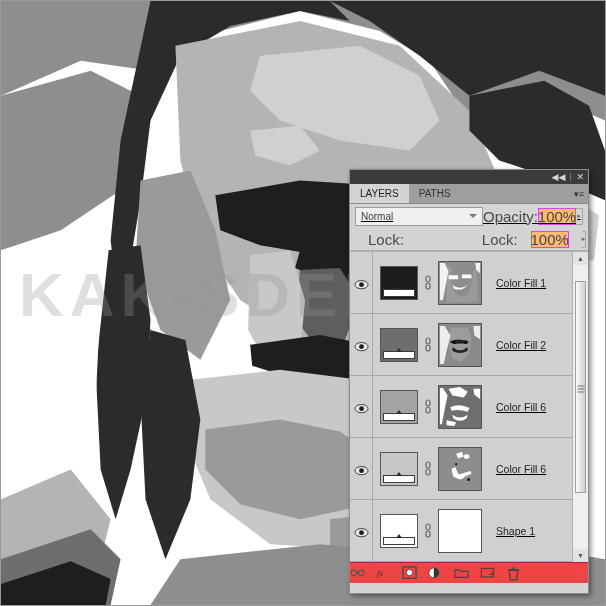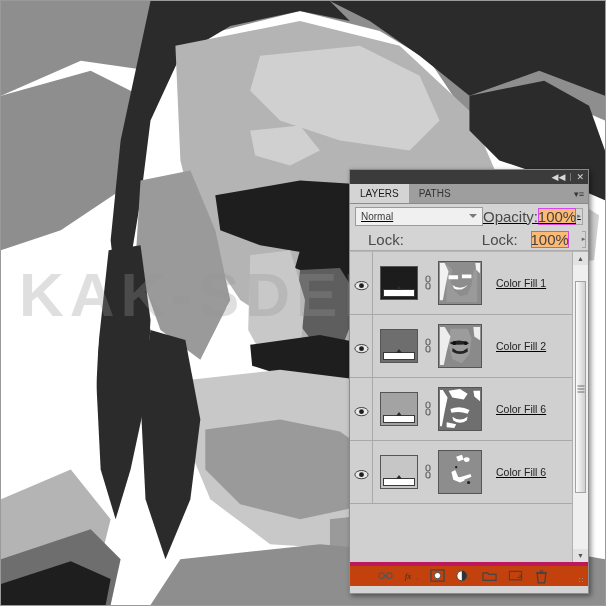--- a/index.html
+++ b/index.html
@@ -88,22 +88,22 @@
             justify-content:center;font-size:7px;color:#555;cursor:pointer;
             background:#e2e2e2;}
   .sb-track{flex:1;width:100%;position:relative;background:#efefef;cursor:pointer;}
   .sb-thumb{position:absolute;left:2px;right:2px;top:16px;height:210px;
             background:linear-gradient(90deg,#fbfbfb,#d0d0d0);
             border:1px solid #a2a2a2;cursor:grab;}
   .sb-grip{position:absolute;left:50%;top:50%;transform:translate(-50%,-50%);
            width:7px;height:7px;}
   .sb-grip i{display:block;height:1px;background:#6e6e6e;margin:2px 0;}
 
-  .footer{height:20px;background:#c2410c;border-top:4px solid #be185d;
-          display:flex;align-items:center;justify-content:center;gap:11px;
+  .footer{height:20px;background:#ef4444;border-top:1px solid #be185d;
+          display:flex;align-items:center;gap:11px;
           padding-right:12px;position:relative;}
   .ficon{width:15px;height:14px;display:flex;align-items:center;
          justify-content:center;cursor:pointer;}
   .grip{position:absolute;right:3px;bottom:2px;width:7px;height:7px;
         background:
           radial-gradient(circle,#8a8a8a 40%,transparent 41%) 0 0/3px 3px repeat;}
 </style>
 </head>
 <body>
 
@@ -347,20 +347,47 @@
                   <path d="M13 22 L17 20 L20 27 L27 31 L22 33 L15 30 Z" fill="#fff"></path>
                   <path d="M20 28 L33 24 L34 27 L22 32 Z" fill="#fff"></path>
                   <circle cx="31" cy="33" r="1.6" fill="#1a1a1a"></circle>
                   <circle cx="18" cy="17" r="1.2" fill="#1a1a1a"></circle>
                 </svg>
             </div>
           </div>
           <div class="layer-name">Color Fill 6</div>
         </div>
 
+        <div class="layer-row">
+          <div class="eye-cell">
+            <span class="eye">
+              <svg viewBox="0 0 16 12">
+                  <ellipse cx="8" cy="6" rx="7" ry="4.4" fill="#e8e8e8" stroke="#3a3a3a" stroke-width="1"></ellipse>
+                  <circle cx="8" cy="6" r="2.6" fill="#1e1e1e"></circle>
+                </svg>
+            </span>
+          </div>
+          <div class="thumb-wrap">
+            <div class="fillthumb" style="background:#ffffff">
+                <i class="bar"></i>
+              </div>
+            <span class="linkicon">
+              <svg viewBox="0 0 10 16">
+                  <rect x="3" y="1" width="4" height="6" rx="2" fill="none" stroke="#444" stroke-width="1.2"></rect>
+                  <rect x="3" y="8" width="4" height="6" rx="2" fill="none" stroke="#444" stroke-width="1.2"></rect>
+                </svg>
+            </span>
+            <div class="maskthumb">
+              <svg viewBox="0 0 44 44">
+                  <rect width="44" height="44" fill="#ffffff"></rect>
+                </svg>
+            </div>
+          </div>
+          <div class="layer-name">Shape 1</div>
+        </div>
 
       </div>
 
       <div class="scrollbar">
         <div class="sb-arrow">▲</div>
         <div class="sb-track">
           <div class="sb-thumb">
             <span class="sb-grip">
                 <i></i>
                 <i></i>

